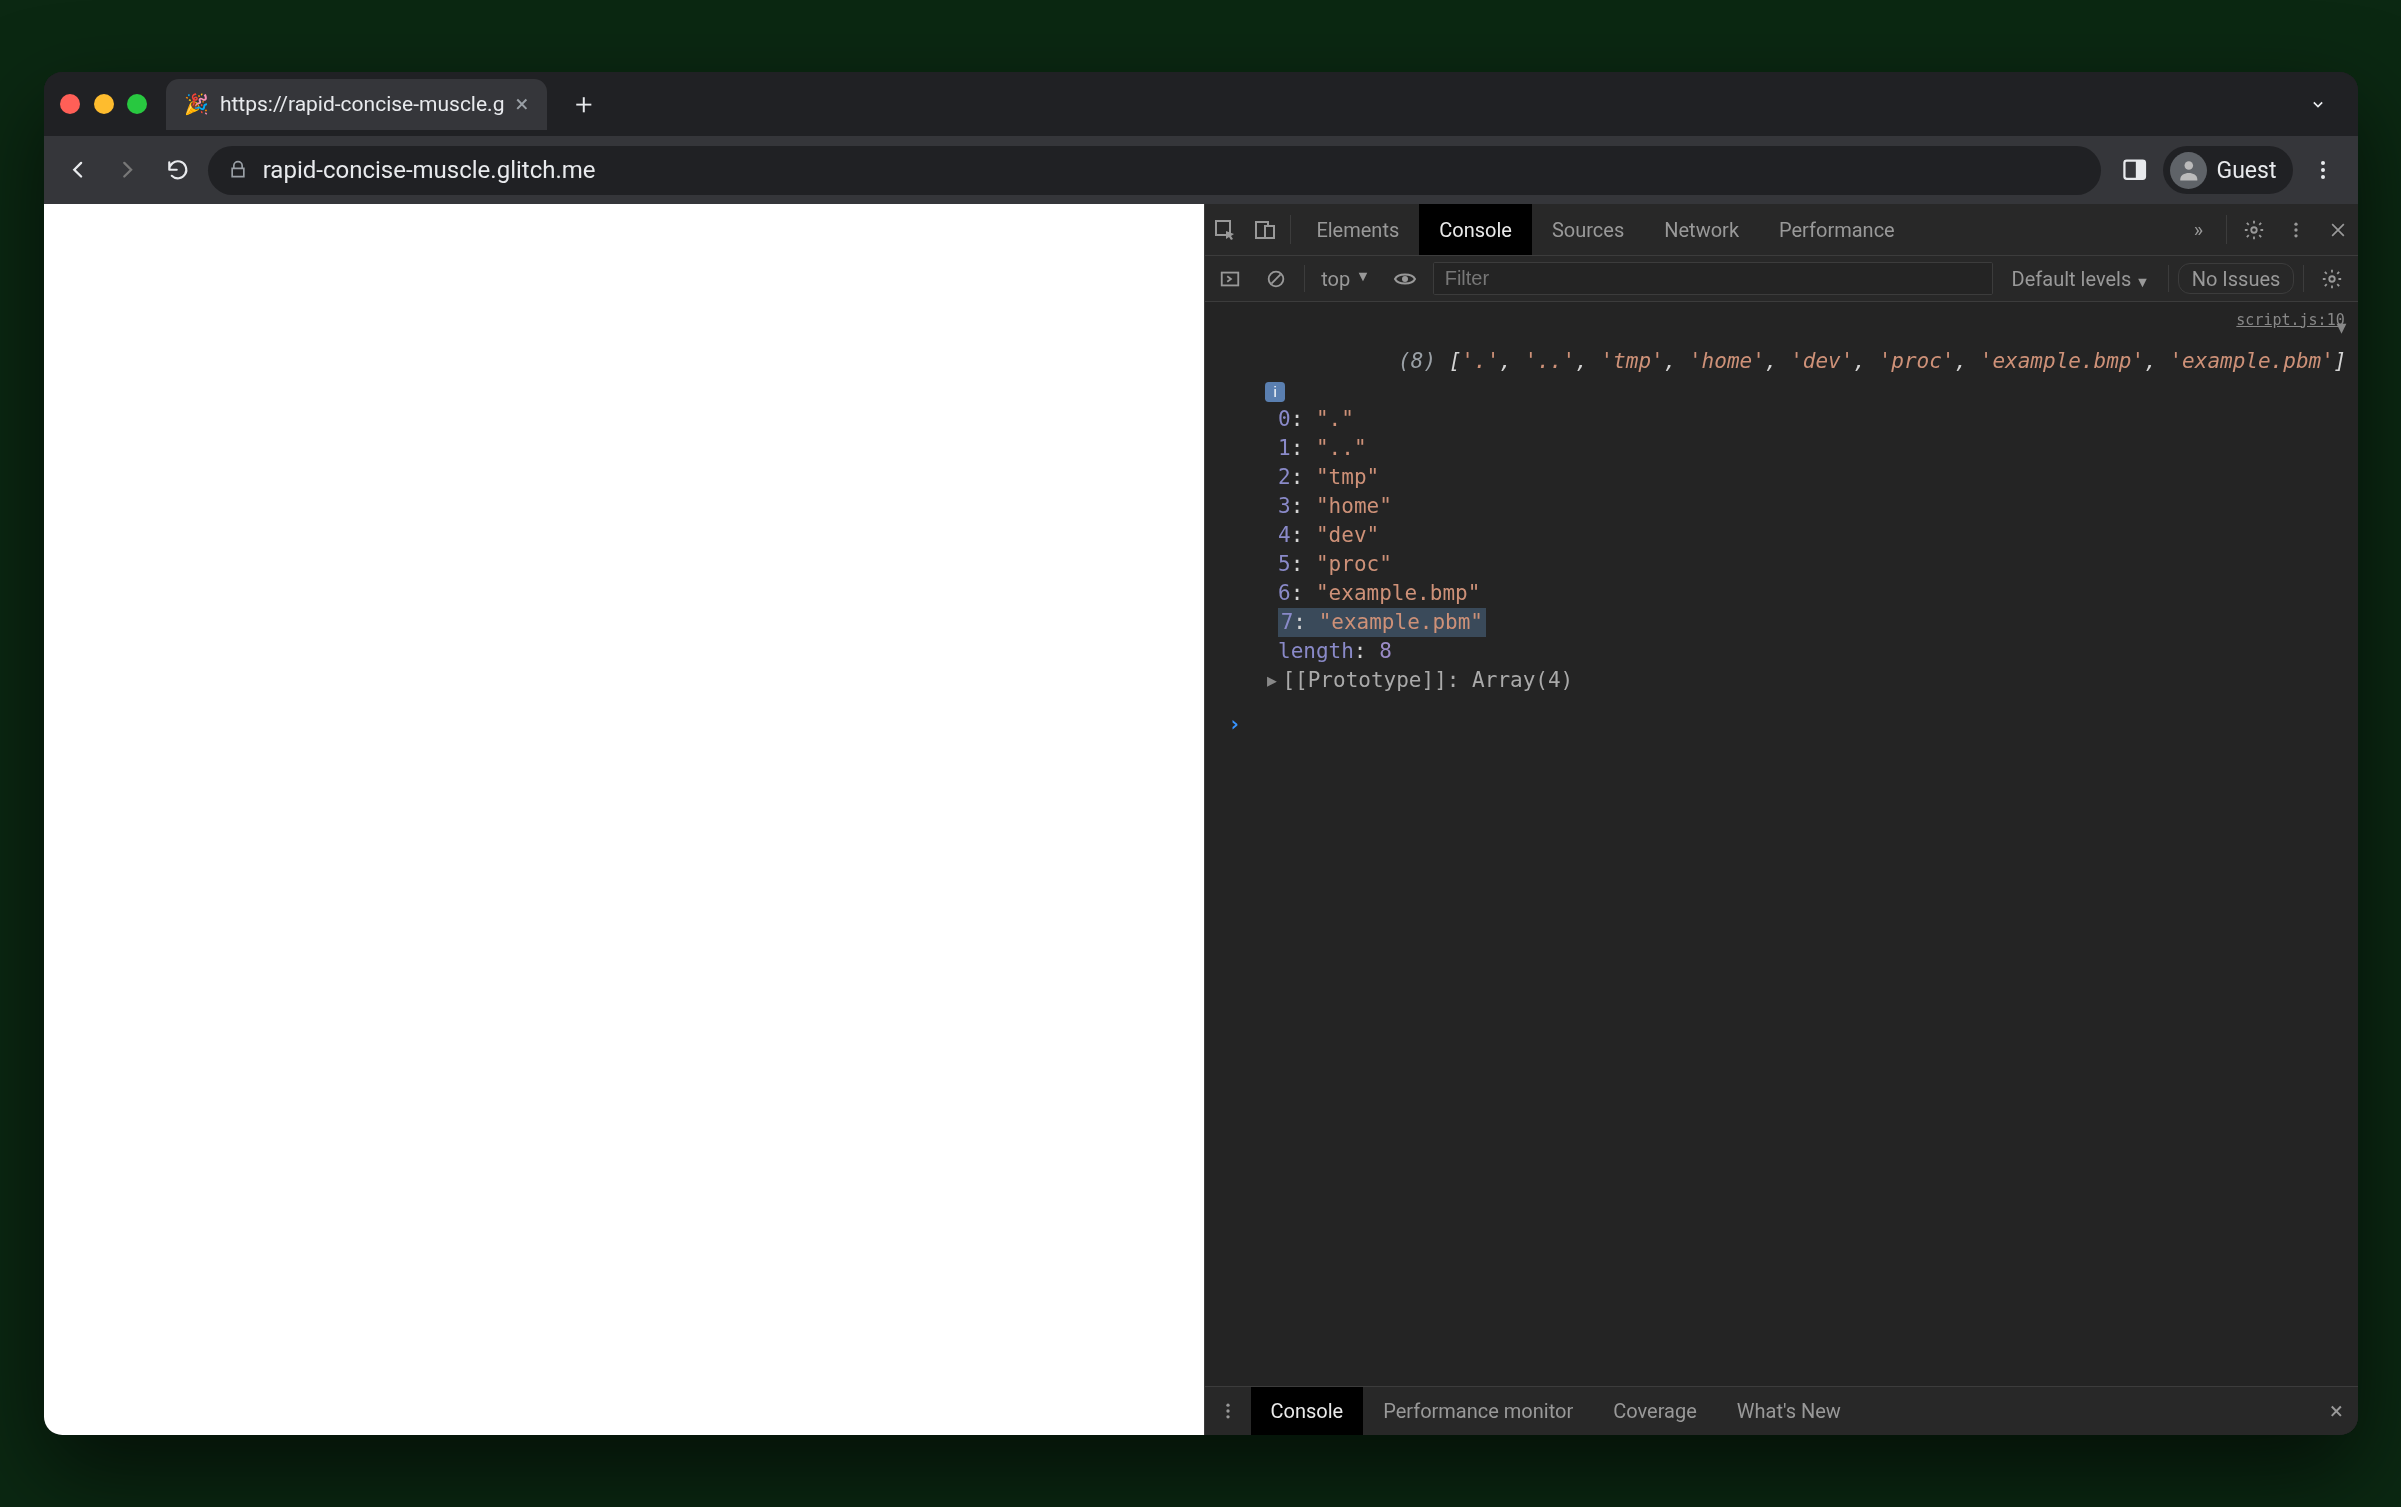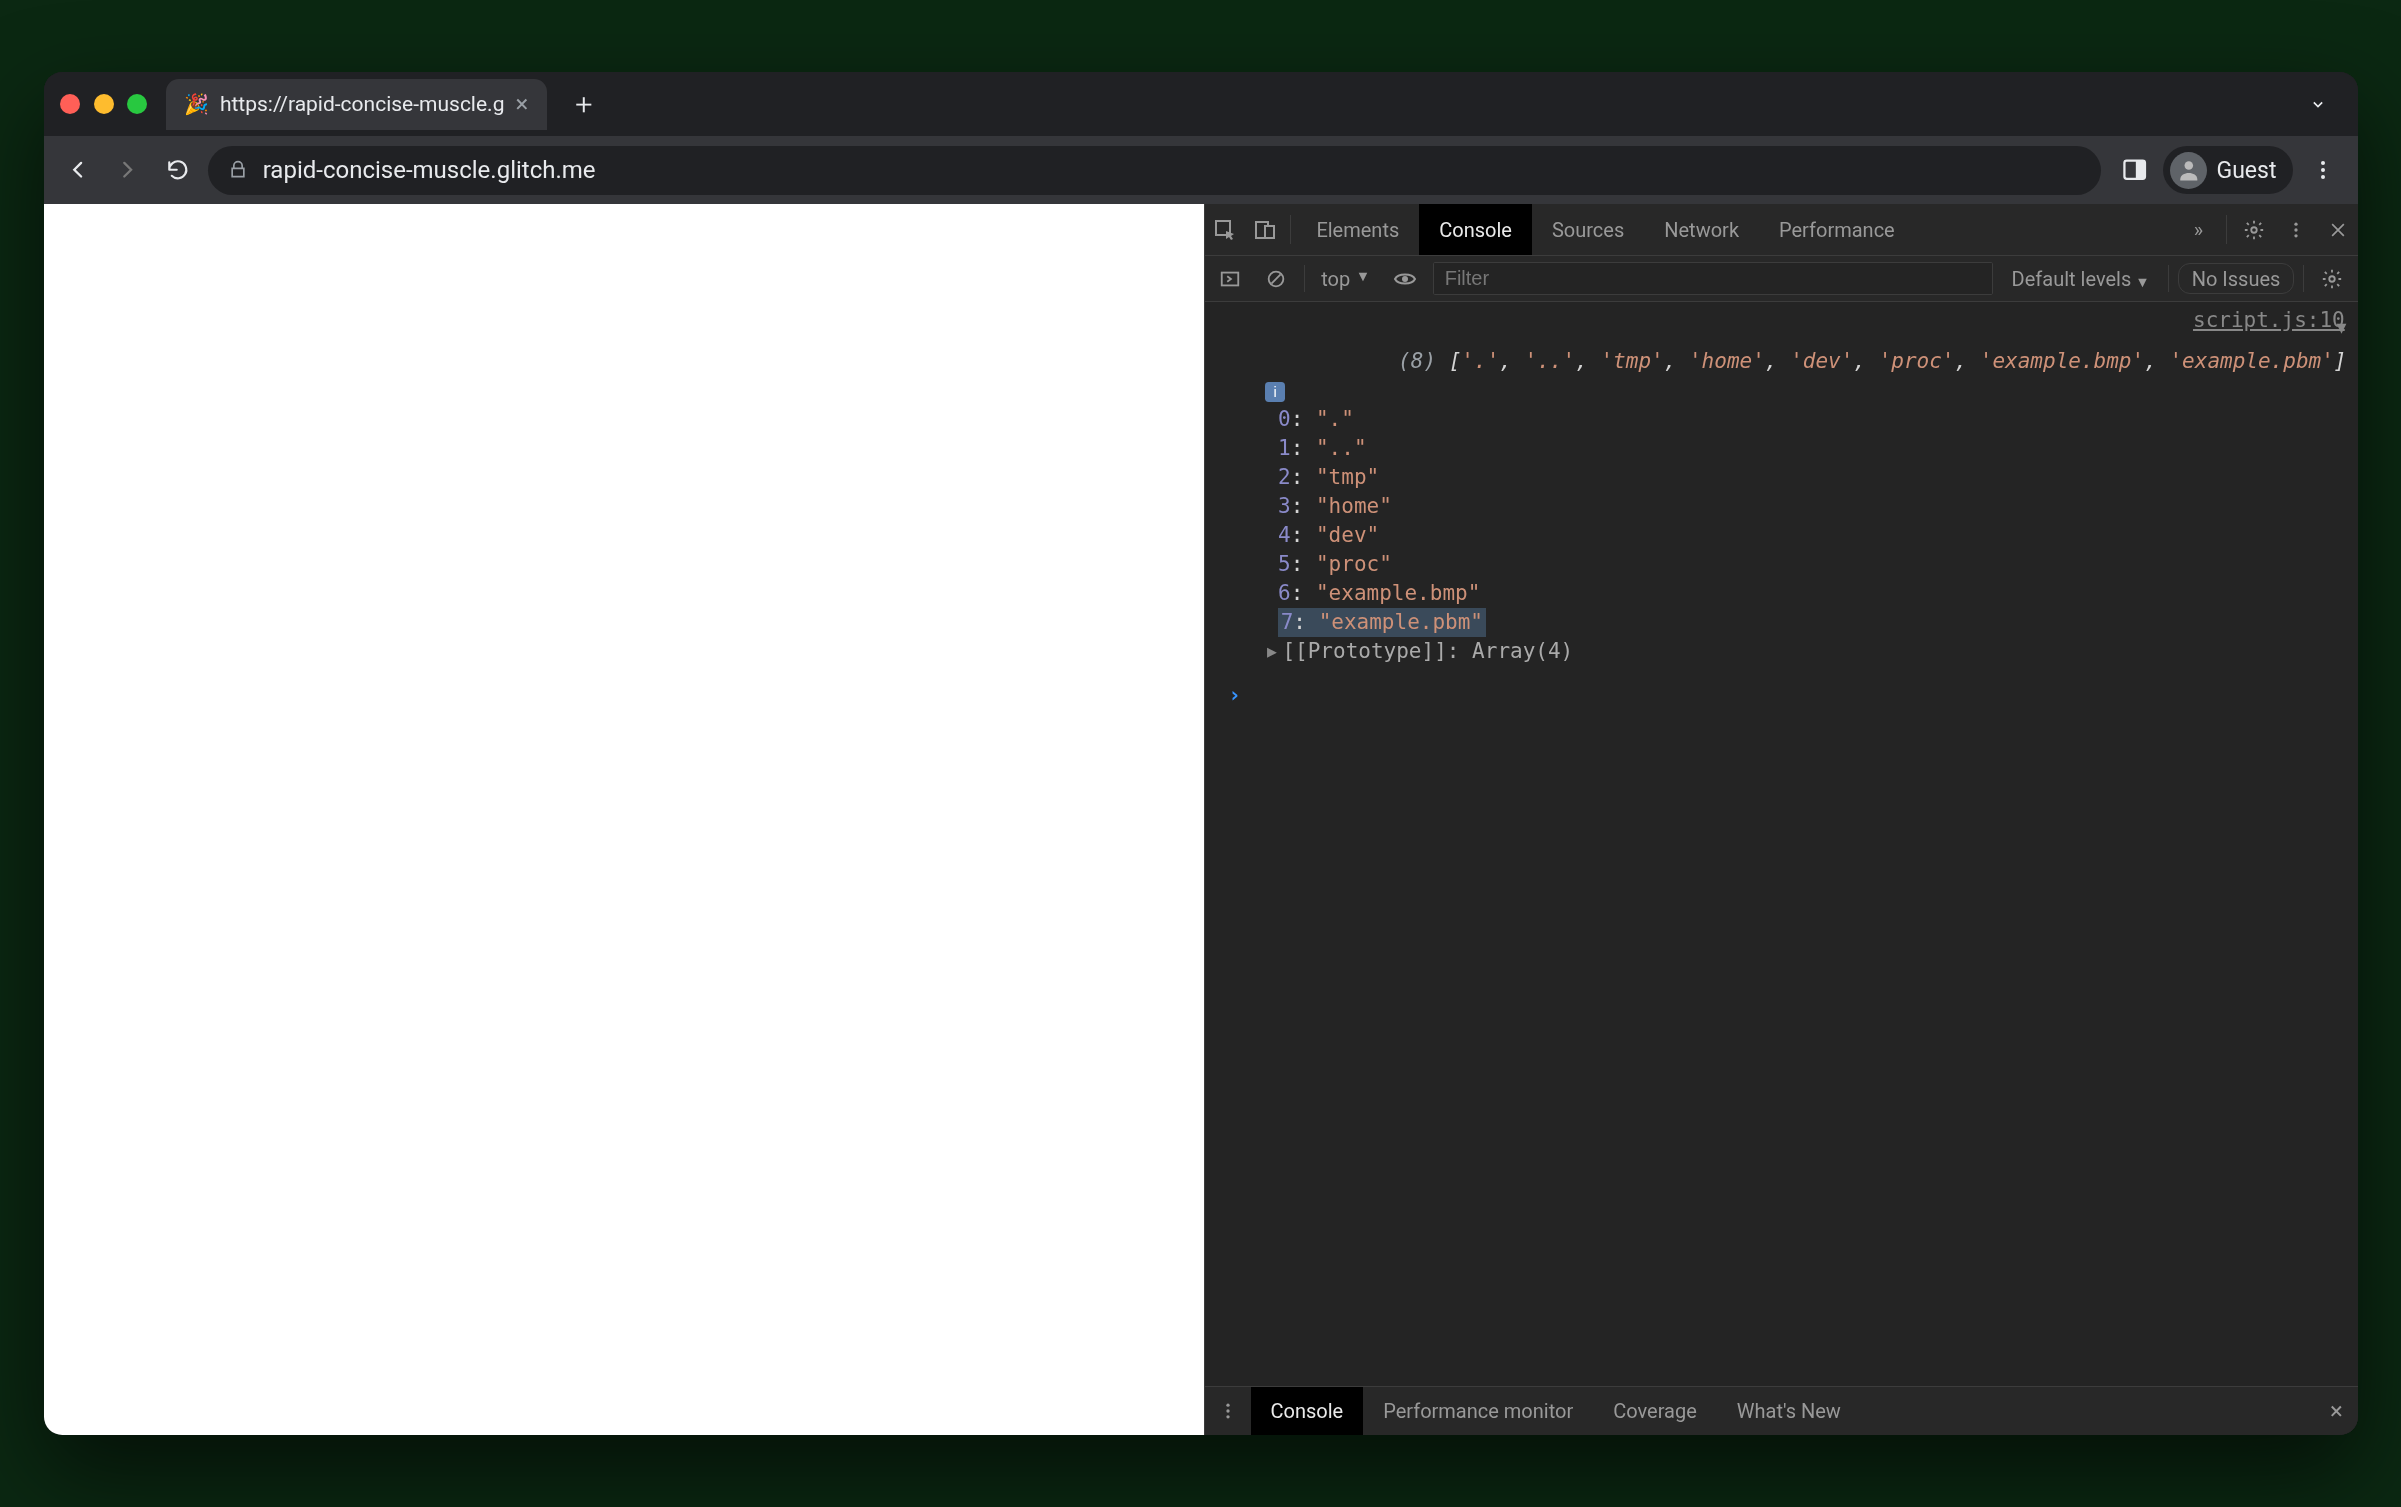--- a/index.html
+++ b/index.html
@@ -75,21 +75,21 @@
       flex:1; background:#242424; border:0.9px solid #3c3c3c; height:33px;
       padding:0 11px; color:#ccc; font-size:20px; border-radius:1.8px;
     }
     .filter-input::placeholder{color:#777;}
     .levels { display:flex; align-items:flex-end; gap:4px; cursor:pointer; padding:0 9.1px; white-space:nowrap;}
     .issues { border:0.9px solid #3c3c3c; padding:2.7px 12.8px; border-radius:12px; cursor:pointer; white-space:nowrap;}
     .console-body {
       flex:1; font-family: Menlo, Consolas, monospace; font-size:21px; line-height:29px;
       padding:5.5px 11px 5.5px 16.5px; overflow:auto; position:relative;
     }
-    .src-link { position:absolute; right:12.8px; top:3.7px; color:#888; text-decoration:underline; cursor:pointer; font-size:21px;}
+    .src-link { position:absolute; right:12.8px; top:3.7px; color:#888; text-decoration:underline; cursor:pointer; font-size:15px;}
     .row1 { display:flex; align-items:flex-end; gap:5px; padding-left:16.5px;flex-direction:column;}
     .disc { color:#888; cursor:pointer; font-size:16.5px; margin-top:5.5px;}
     .disc.down::before{content:"▼";}
     .len-badge{ color:#9aa0a6; font-style:italic; }
     .arritems { font-style:italic; }
     .arritems .str{ color:#ce9178; }
     .info-i { display:inline-block; width:20px; height:20px; background:#5a7fb0; color:#fff; border-radius:3.7px; text-align:center; font-size:14.6px; line-height:20px; font-style:normal; margin-left:44px; font-family:sans-serif;}
     .kvlist { padding-left:57px; }
     .kvlist .k{ color:#8a8ac9; }
     .kvlist .v{ color:#ce9178; }
@@ -284,20 +284,23 @@
         <div class="kvlist" id="kvlist">
             <div><span class="k">0</span>: <span class="v">"."</span></div>
             <div><span class="k">1</span>: <span class="v">".."</span></div>
             <div><span class="k">2</span>: <span class="v">"tmp"</span></div>
             <div><span class="k">3</span>: <span class="v">"home"</span></div>
             <div><span class="k">4</span>: <span class="v">"dev"</span></div>
             <div><span class="k">5</span>: <span class="v">"proc"</span></div>
             <div><span class="k">6</span>: <span class="v">"example.bmp"</span></div>
             <div><span class="sel"><span class="k">7</span>: <span class="v">"example.pbm"</span></span></div>
           </div>
+        <div class="kvlist">
+          <span class="lenk">length</span>: <span class="lenv">8</span>
+        </div>
         <div class="proto">
           <span class="tri">▶</span>
           <span><span>[[Prototype]]</span>: <span>Array(4)</span></span>
         </div>
         <div class="prompt">
           <span class="chev">›</span>
         </div>
       </div>
 
       <div class="drawer">

